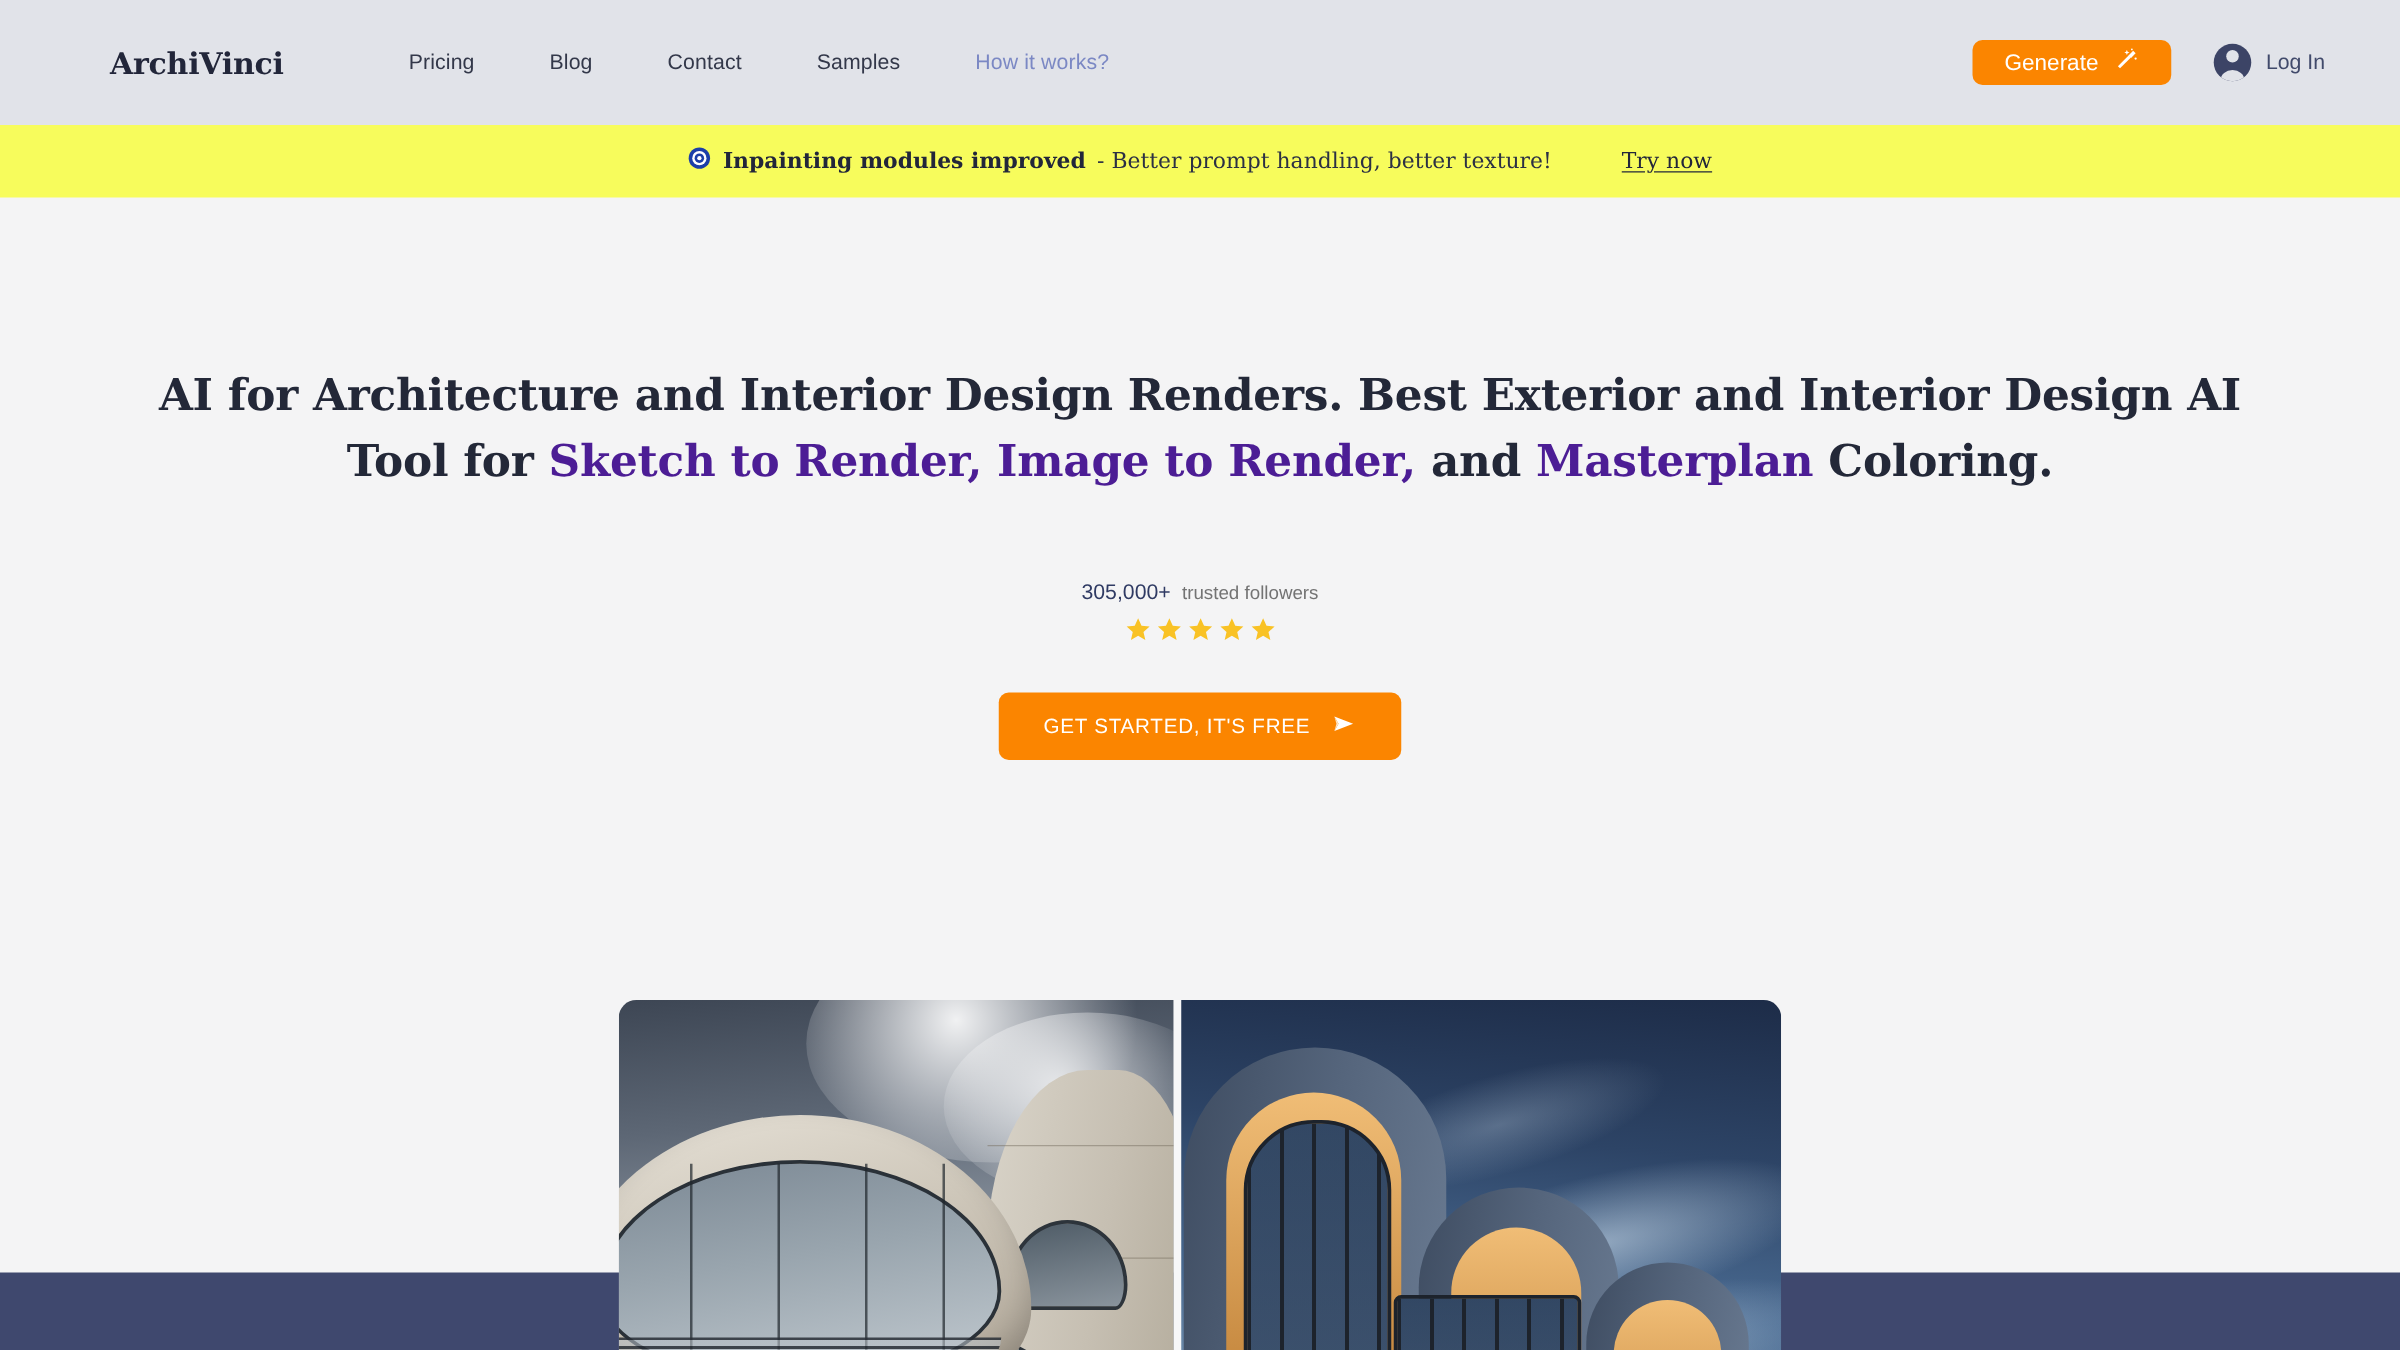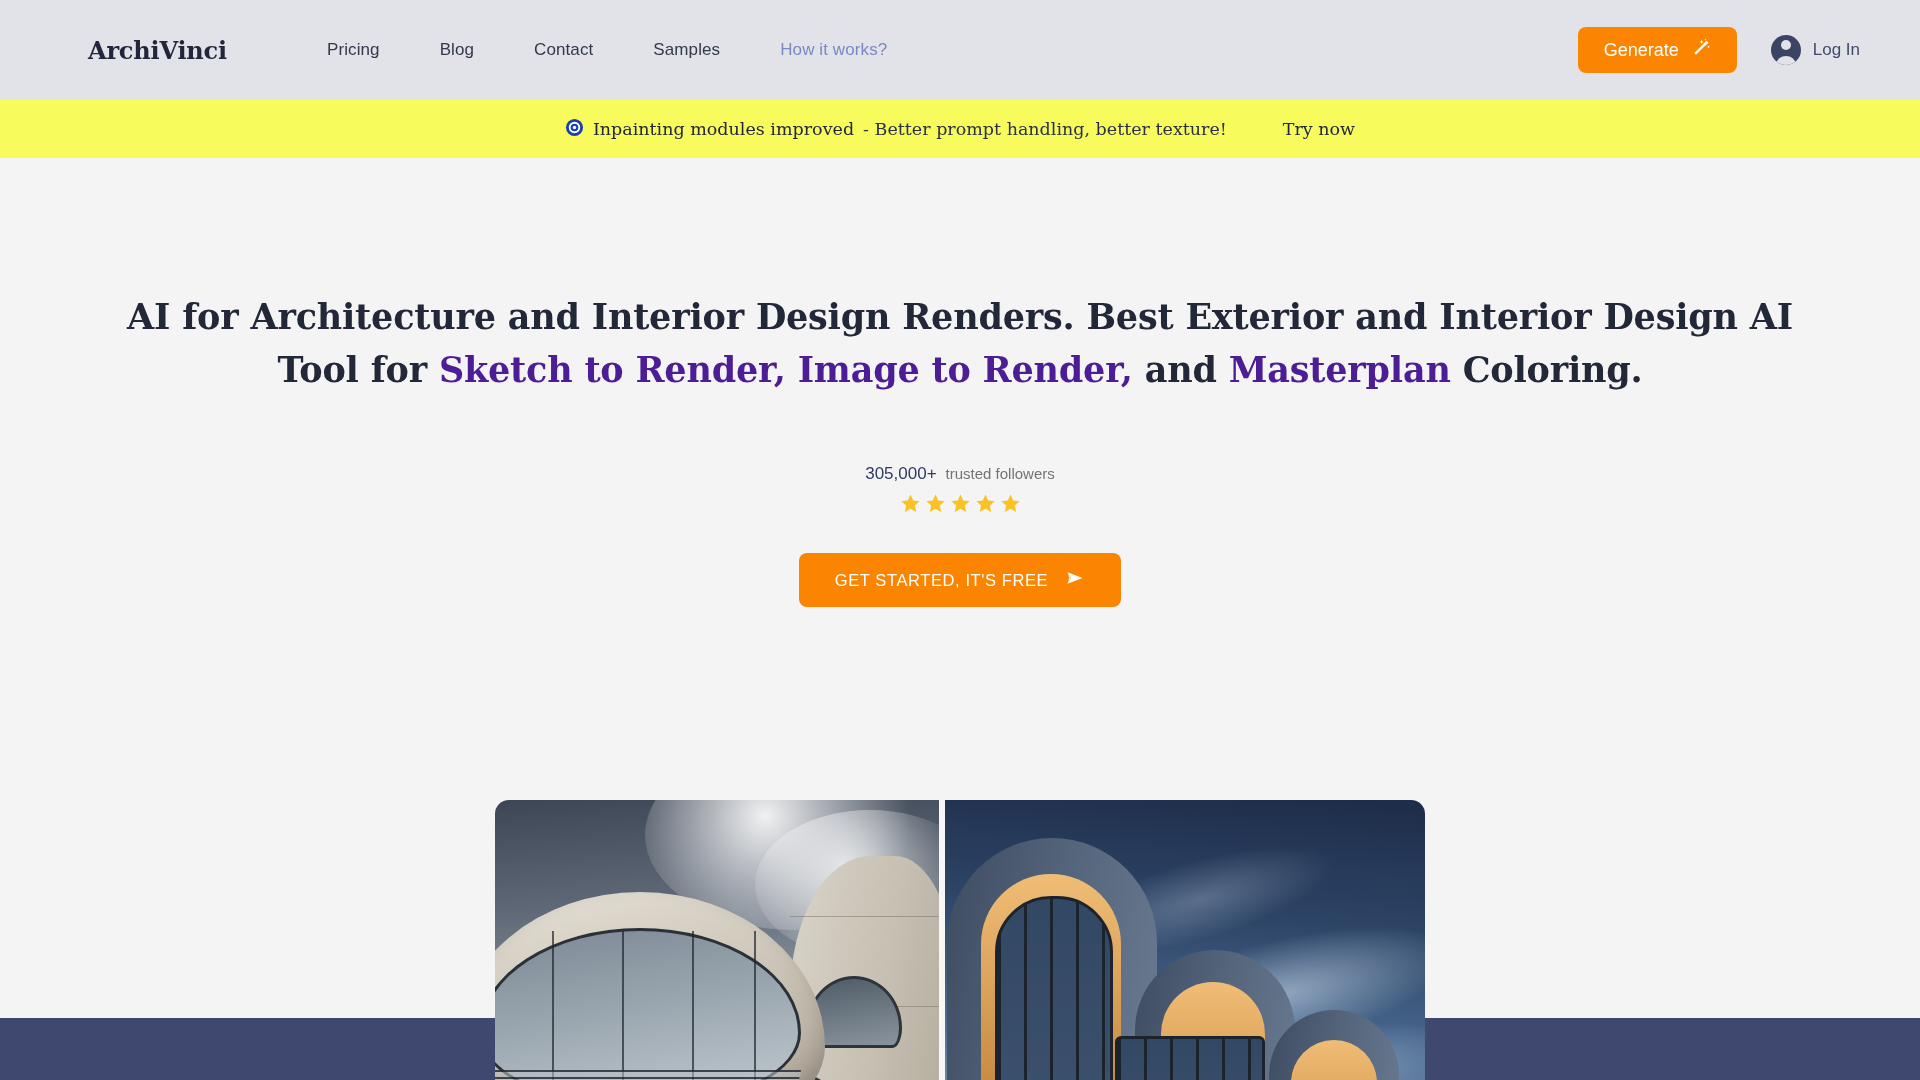--- a/index.html
+++ b/index.html
@@ -68,21 +68,21 @@
     display: flex;
     align-items: center;
     gap: 34px;
   }
 
   .btn-generate {
     background: #fb8500;
     color: #ffffff;
     border: none;
     border-radius: 8px;
-    height: 46px;
+    height: 36px;
     padding: 0 26px;
     font-size: 18px;
     display: flex;
     align-items: center;
     gap: 12px;
     cursor: pointer;
     font-family: "Liberation Sans", sans-serif;
     white-space: nowrap;
   }
 
@@ -146,27 +146,28 @@
     align-items: center;
     gap: 9px;
     font-family: "DejaVu Serif", "Liberation Serif", serif;
     font-size: 17.5px;
     color: #22263a;
     white-space: nowrap;
   }
 
   .target-icon { display: block; flex: none; }
 
-  .banner-strong { font-weight: 400; text-align: center; }
+  .banner-strong { font-weight: 700; text-align: center; }
   .banner-rest { font-weight: 400; color: #2b3044; }
 
   .banner-link {
     font-family: "DejaVu Serif", "Liberation Serif", serif;
     font-size: 17.5px;
     color: #22263a;
+    text-decoration: underline;
     text-underline-offset: 3px;
     cursor: pointer;
     white-space: nowrap;
   }
 
   
   .hero {
     padding-top: 70px;
     text-align: center;
   }

